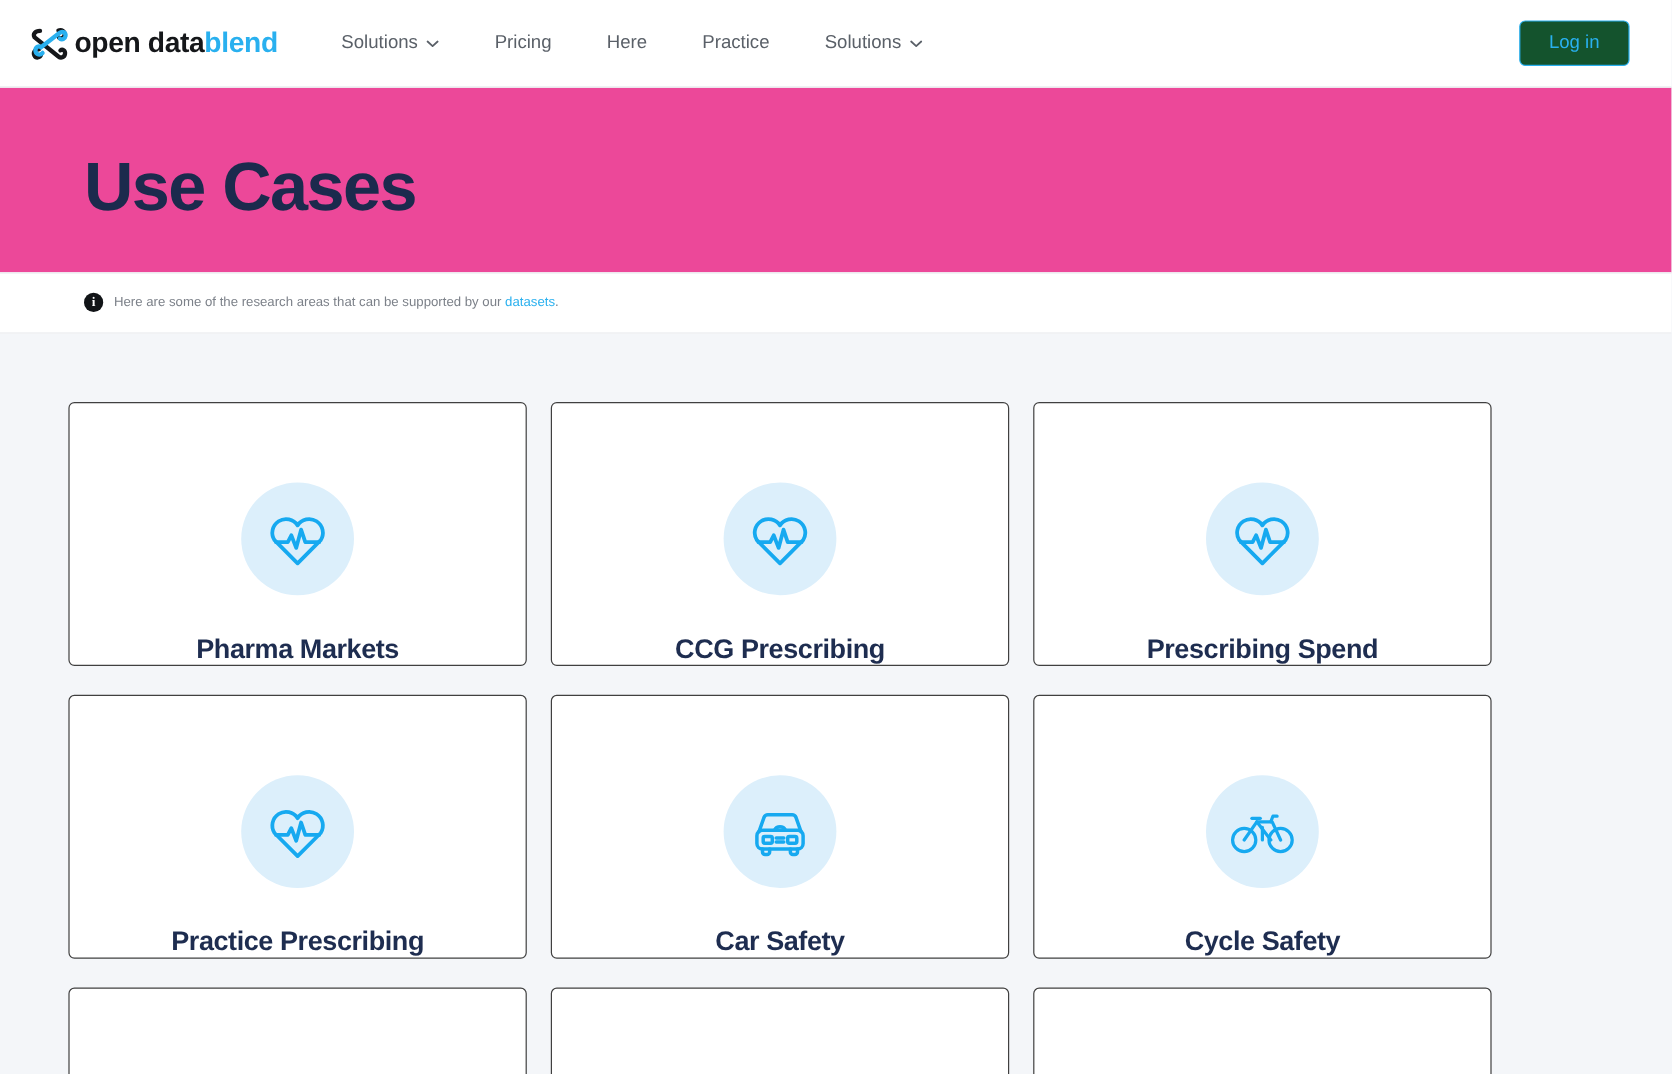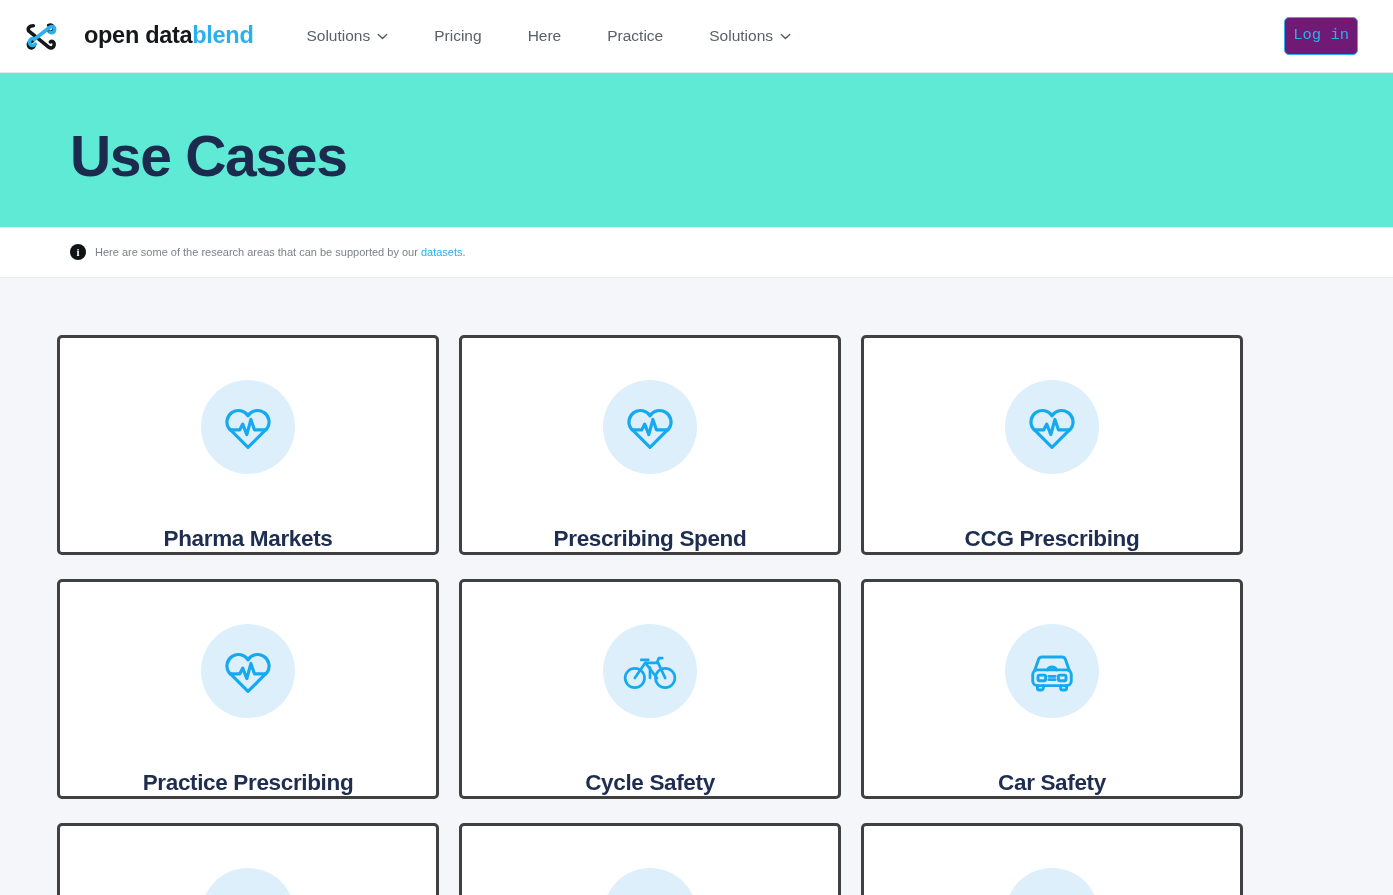--- a/index.html
+++ b/index.html
@@ -24,21 +24,21 @@
     border-bottom: 1px solid #e6e8ec;
     display: flex;
     align-items: center;
     padding: 0 35px 0 24px;
     position: relative;
   }
 
   .brand {
     display: flex;
     align-items: center;
-    gap: 26px;
+    gap: 4px;
     text-decoration: none;
     margin-right: 36px;
   }
 
   .brand-mark {
     width: 34px;
     height: 34px;
     display: block;
     flex: none;
   }
@@ -83,32 +83,32 @@
 
   .header-right {
     margin-left: auto;
     display: flex;
     align-items: center;
   }
 
   .login-btn {
     border: 1.5px solid #29b0ef;
     color: #29b0ef;
-    background: #701a75;
+    background: #14532d;
     border-radius: 5px;
     font-size: 15.5px;
-    font-family: Liberation Mono, monospace;
-    padding: 9px 8px;
+    font-family: Liberation Sans, sans-serif;
+    padding: 9px 24px;
     cursor: pointer;
     line-height: 1.15;
   }
 
   
   .hero {
-    background: #5eead4;
+    background: #ec4899;
     padding: 54px 0 40px 70px;
   }
 
   .page-title {
     font-size: 57px;
     font-weight: bold;
     color: #1c2a4d;
     letter-spacing: -1.3px;
     line-height: 1.05;
   }
@@ -165,25 +165,25 @@
     width: 1186px;
   }
 
   .card {
     background: #ffffff;
     border-radius: 5px;
     height: 220px;
     display: flex;
     flex-direction: column;
     align-items: center;
-    justify-content: space-between;
+    justify-content: flex-end;
     padding-top: 42px;
     cursor: pointer;
     text-decoration: none;
-    border: 3px solid #404040;
+    border: 1px solid #404040;
   }
 
   .card-icon-circle {
     width: 94px;
     height: 94px;
     border-radius: 50%;
     background: #dceffb;
     display: flex;
     align-items: center;
     justify-content: center;
@@ -276,58 +276,41 @@
       <span class="card-title">Pharma Markets</span>
     </a>
 
     <a class="card" href="#">
       <span class="card-icon-circle">
         <svg viewBox="0 0 48 48">
           <path d="M24 41.5 L7.5 25 A9.8 9.8 0 0 1 24 14.4 A9.8 9.8 0 0 1 40.5 25 Z" fill="none" stroke="#16a9f0" stroke-width="2.7" stroke-linejoin="round"></path>
           <path d="M8.6 26.4 H17 L19.5 21.5 L23 30.5 L26.5 17.5 L29.5 26.4 H39.4" fill="none" stroke="#16a9f0" stroke-width="2.7" stroke-linecap="round" stroke-linejoin="round"></path>
         </svg>
       </span>
-      <span class="card-title">Prescribing Spend</span>
+      <span class="card-title">CCG Prescribing</span>
     </a>
 
     <a class="card" href="#">
       <span class="card-icon-circle">
         <svg viewBox="0 0 48 48">
           <path d="M24 41.5 L7.5 25 A9.8 9.8 0 0 1 24 14.4 A9.8 9.8 0 0 1 40.5 25 Z" fill="none" stroke="#16a9f0" stroke-width="2.7" stroke-linejoin="round"></path>
           <path d="M8.6 26.4 H17 L19.5 21.5 L23 30.5 L26.5 17.5 L29.5 26.4 H39.4" fill="none" stroke="#16a9f0" stroke-width="2.7" stroke-linecap="round" stroke-linejoin="round"></path>
         </svg>
       </span>
-      <span class="card-title">CCG Prescribing</span>
+      <span class="card-title">Prescribing Spend</span>
     </a>
 
     <a class="card" href="#">
       <span class="card-icon-circle">
         <svg viewBox="0 0 48 48">
           <path d="M24 41.5 L7.5 25 A9.8 9.8 0 0 1 24 14.4 A9.8 9.8 0 0 1 40.5 25 Z" fill="none" stroke="#16a9f0" stroke-width="2.7" stroke-linejoin="round"></path>
           <path d="M8.6 26.4 H17 L19.5 21.5 L23 30.5 L26.5 17.5 L29.5 26.4 H39.4" fill="none" stroke="#16a9f0" stroke-width="2.7" stroke-linecap="round" stroke-linejoin="round"></path>
         </svg>
       </span>
       <span class="card-title">Practice Prescribing</span>
-    </a>
-
-    <a class="card" href="#">
-      <span class="card-icon-circle">
-        <svg viewBox="0 0 48 48">
-          <g fill="none" stroke="#16a9f0" stroke-width="2.3" stroke-linecap="round" stroke-linejoin="round">
-            <circle cx="11" cy="30" r="8.3"></circle>
-            <circle cx="37" cy="30" r="8.3"></circle>
-            <path d="M11 30 L20 17 L30 30"></path>
-            <path d="M20 17 H31 L37 30"></path>
-            <path d="M24 30 V21"></path>
-            <path d="M16.5 14.5 H22.5"></path>
-            <path d="M30 17 L31.5 13 H34.5"></path>
-          </g>
-        </svg>
-      </span>
-      <span class="card-title">Cycle Safety</span>
     </a>
 
     <a class="card" href="#">
       <span class="card-icon-circle">
         <svg viewBox="0 0 48 48">
           <g fill="none" stroke="#16a9f0" stroke-width="2.5" stroke-linecap="round" stroke-linejoin="round">
             <path d="M9 24 L12.6 13.8 A3 3 0 0 1 15.4 12 H32.6 A3 3 0 0 1 35.4 13.8 L39 24"></path>
             <rect x="7.5" y="23" width="33" height="13.5" rx="4"></rect>
             <path d="M20 23 A4.5 4.5 0 0 1 28 23"></path>
             <rect x="12" y="27.5" width="6.5" height="4.8" rx="1.2"></rect>
@@ -337,20 +320,37 @@
             <path d="M31.4 36.5 V38.5 A1.8 1.8 0 0 0 33.2 40.3 H34.7 A1.8 1.8 0 0 0 36.5 38.5 V36.5"></path>
           </g>
         </svg>
       </span>
       <span class="card-title">Car Safety</span>
     </a>
 
     <a class="card" href="#">
       <span class="card-icon-circle">
         <svg viewBox="0 0 48 48">
+          <g fill="none" stroke="#16a9f0" stroke-width="2.3" stroke-linecap="round" stroke-linejoin="round">
+            <circle cx="11" cy="30" r="8.3"></circle>
+            <circle cx="37" cy="30" r="8.3"></circle>
+            <path d="M11 30 L20 17 L30 30"></path>
+            <path d="M20 17 H31 L37 30"></path>
+            <path d="M24 30 V21"></path>
+            <path d="M16.5 14.5 H22.5"></path>
+            <path d="M30 17 L31.5 13 H34.5"></path>
+          </g>
+        </svg>
+      </span>
+      <span class="card-title">Cycle Safety</span>
+    </a>
+
+    <a class="card" href="#">
+      <span class="card-icon-circle">
+        <svg viewBox="0 0 48 48">
           <g fill="none" stroke="#16a9f0" stroke-width="2.6" stroke-linecap="round" stroke-linejoin="round">
             <path d="M8 30 L17 22 L24 28 L38 13"></path>
             <path d="M30 13 H38 V21"></path>
           </g>
         </svg>
       </span>
       <span class="card-title"></span>
     </a>
 
     <a class="card" href="#">

